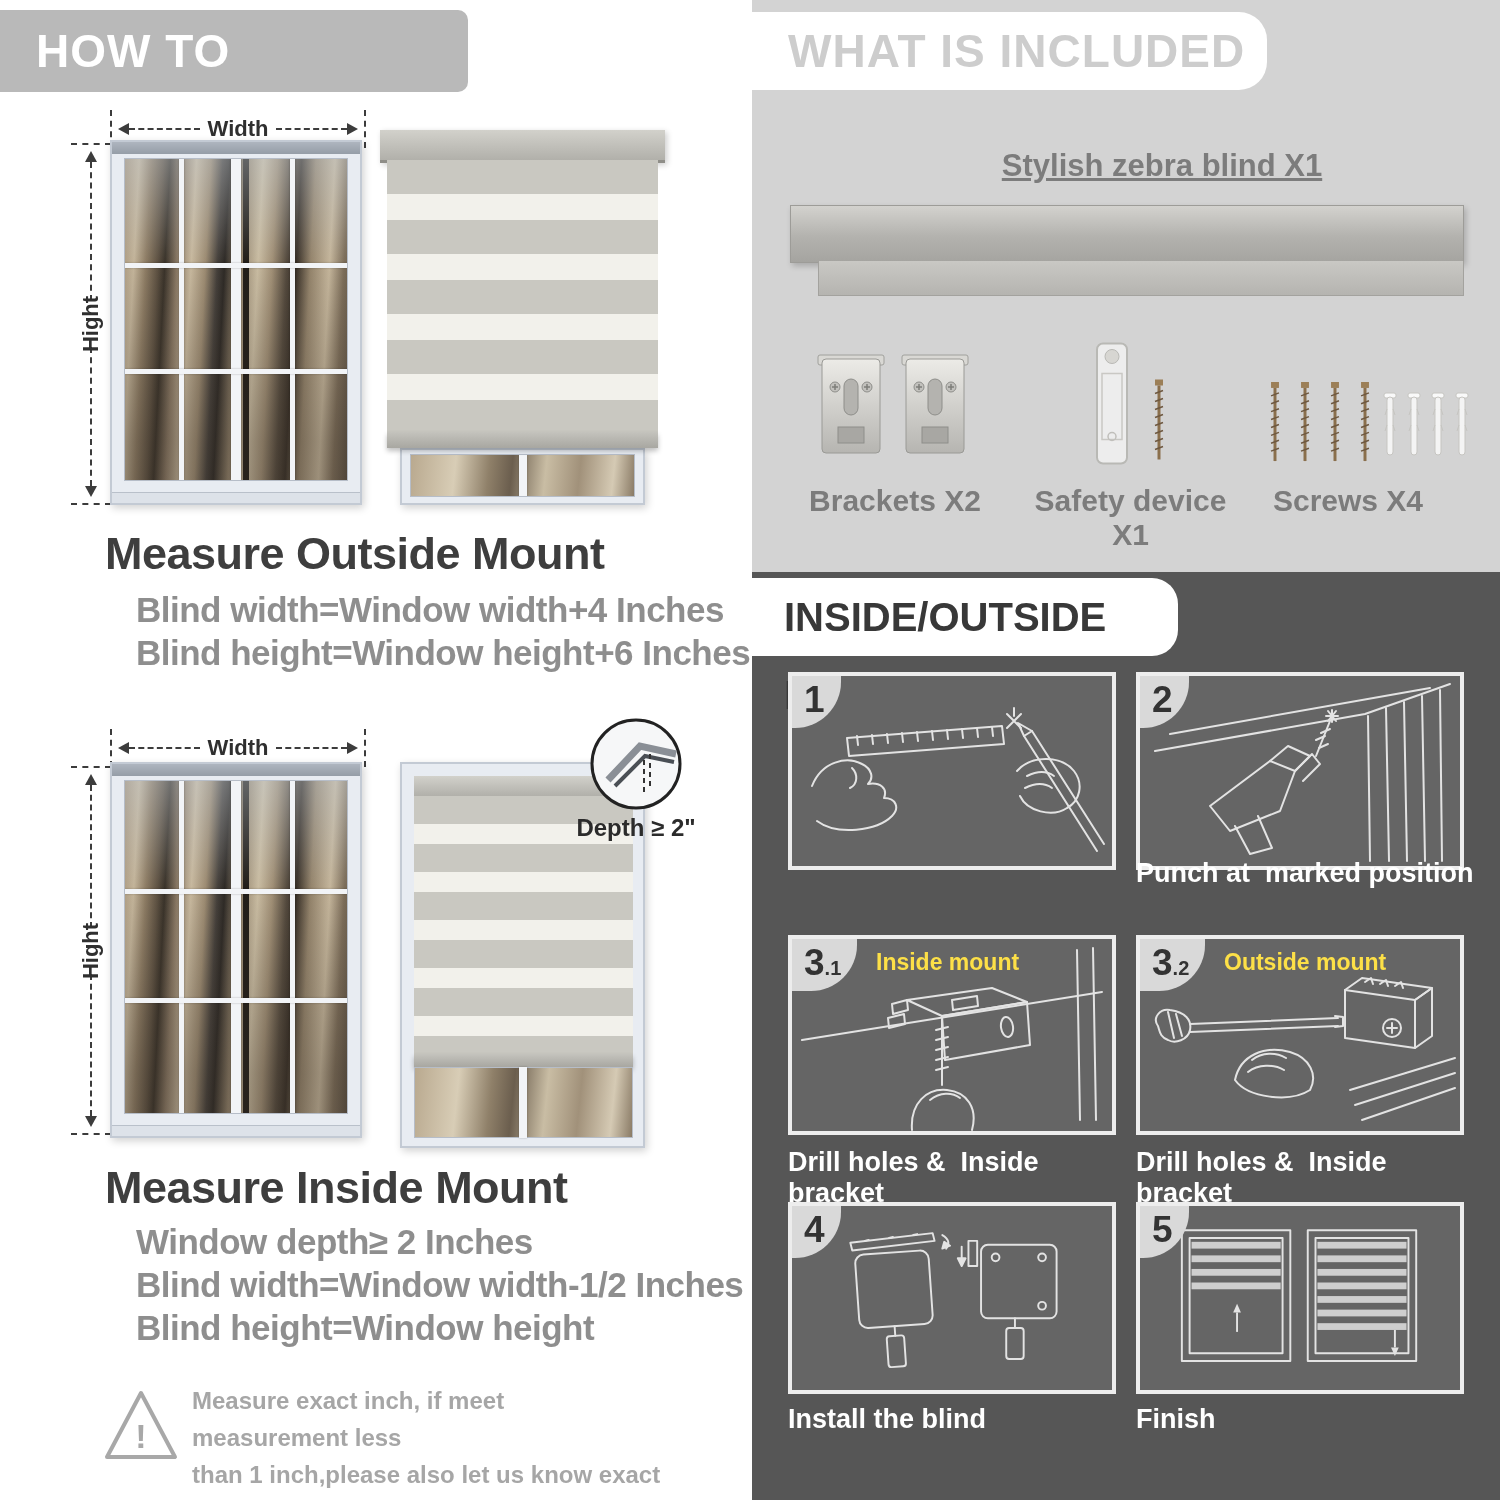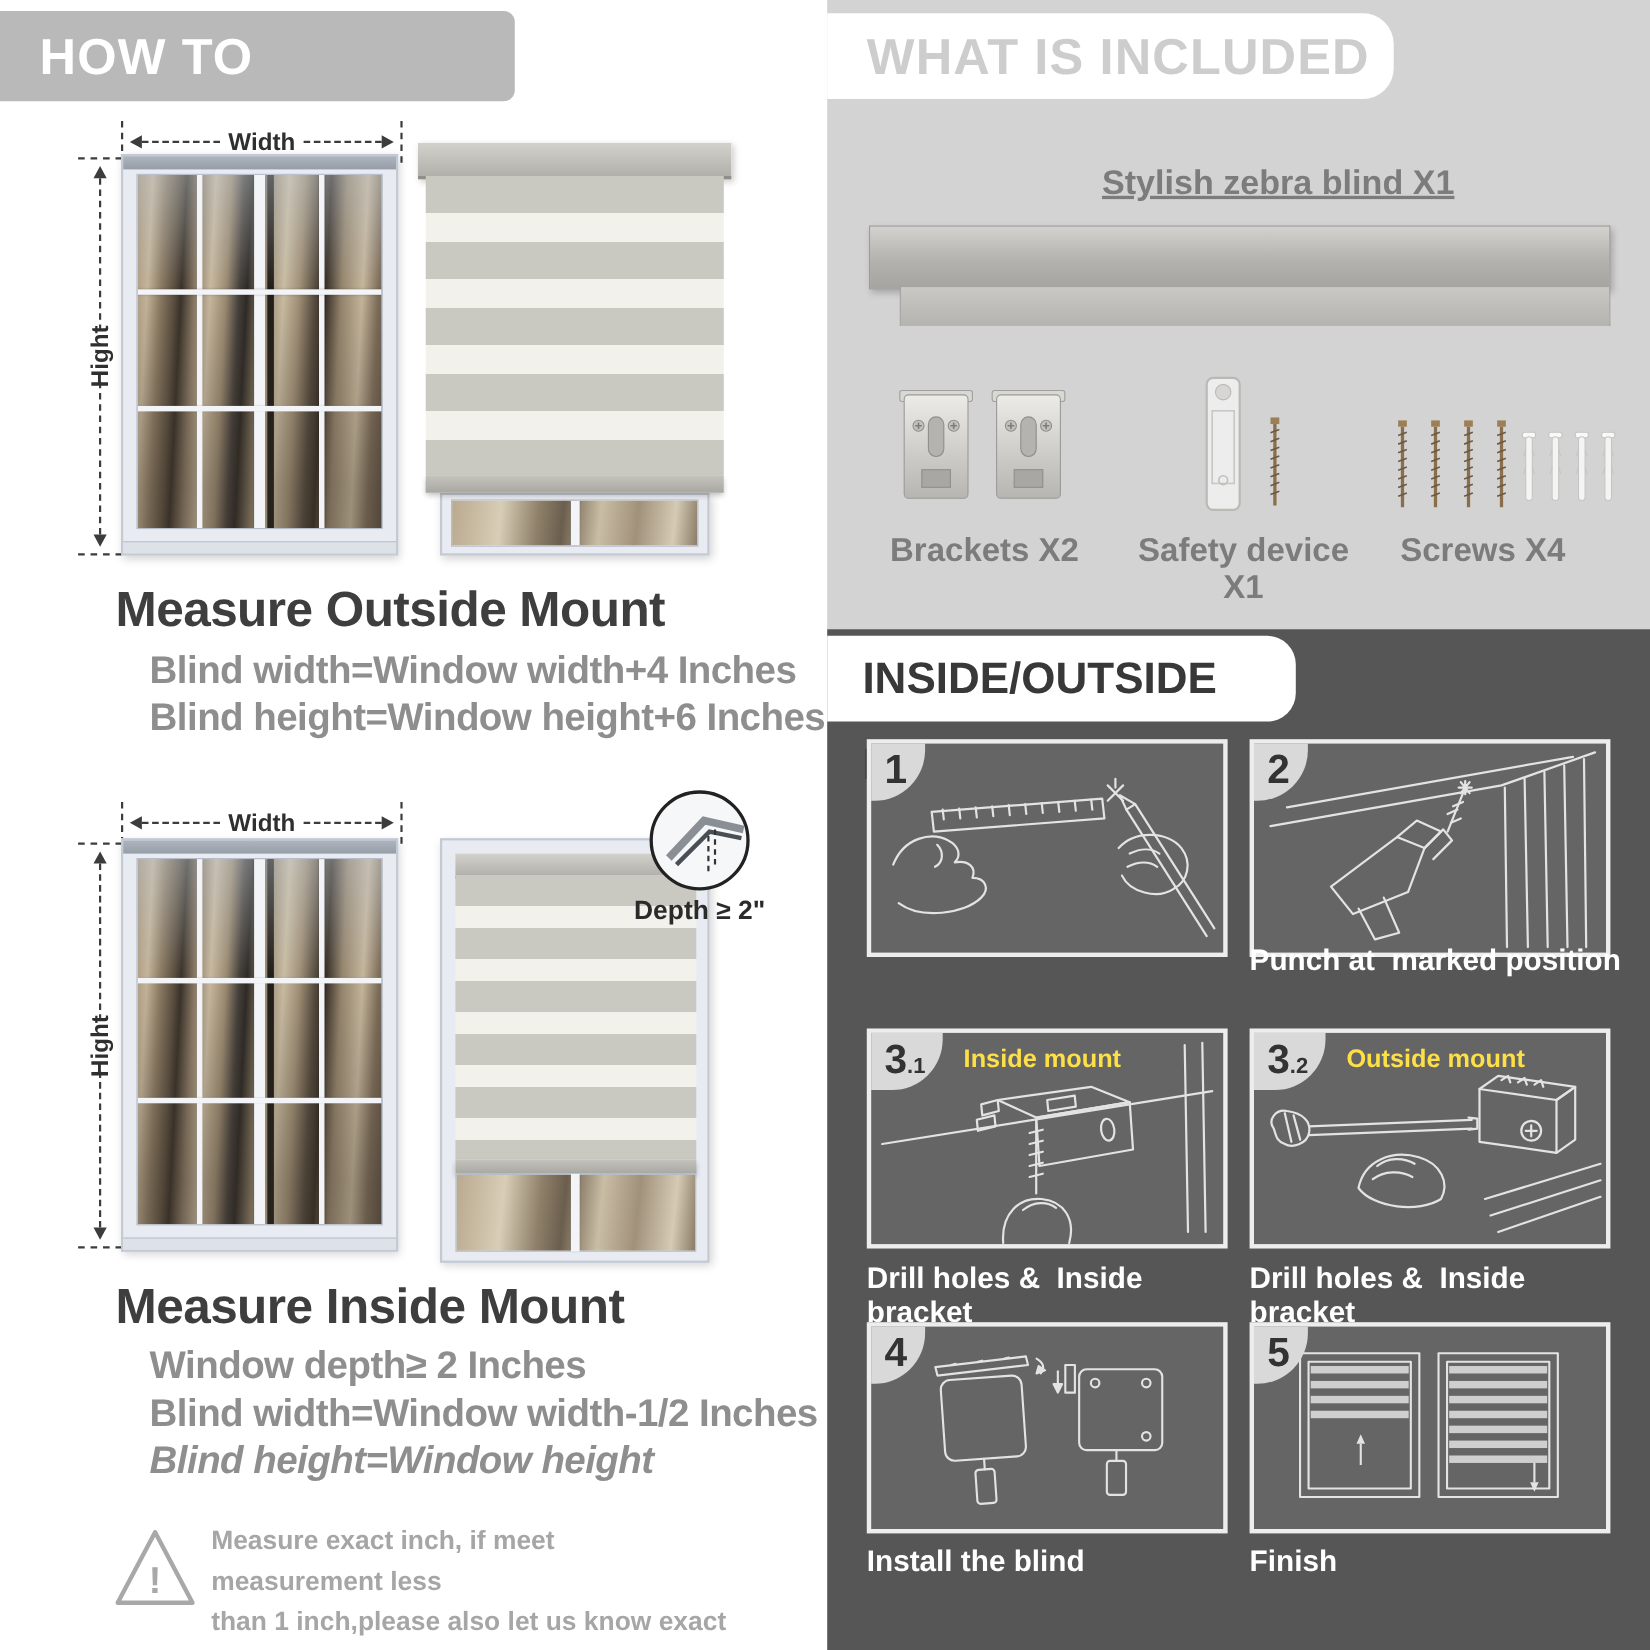--- a/index.html
+++ b/index.html
@@ -184,21 +184,21 @@
       <path d="M27 70 L57 40 L86 46" fill="none" stroke="#4a4f55" stroke-width="4"></path>
       <path d="M62 38 L62 74" fill="none" stroke="#333" stroke-width="2" stroke-dasharray="5 4"></path>
       <path d="M56 44 L56 78" fill="none" stroke="#333" stroke-width="2" stroke-dasharray="5 4"></path>
     </svg>
   </div>
   <div class="abs ctr" style="left:556px;top:814px;width:160px;font-size:24px;color:#2b2b2b;">Depth ≥ 2"</div>
 
   <div class="abs h-dark" style="left:105px;top:1162px;">Measure Inside Mount</div>
   <div class="abs l-gray" style="left:105px;top:1222px;">Window depth≥ 2 Inches</div>
   <div class="abs l-gray" style="left:105px;top:1265px;">Blind width=Window width-1/2 Inches</div>
-  <div class="abs l-gray" style="left:105px;top:1308px;font-style:italic;">Blind height=Window height</div>
+  <div class="abs l-gray" style="left:105px;top:1308px;">Blind height=Window height</div>
 
   <div class="abs" style="left:100px;top:1385px;width:82px;height:80px;">
     <svg width="82" height="80" viewBox="0 0 82 80">
       <path d="M41 8 L75 72 L7 72 Z" fill="none" stroke="#a8a8a8" stroke-width="4" stroke-linejoin="round"></path>
       <text x="41" y="63" text-anchor="middle" font-size="34" font-family="Liberation Sans, sans-serif" font-weight="700" fill="#a8a8a8">!</text>
     </svg>
   </div>
   <div class="abs warn-txt" style="left:192px;top:1382px;width:470px;">
     <div>Measure exact inch, if meet measurement less</div>
     <div>than 1 inch,please also let us know exact</div>

